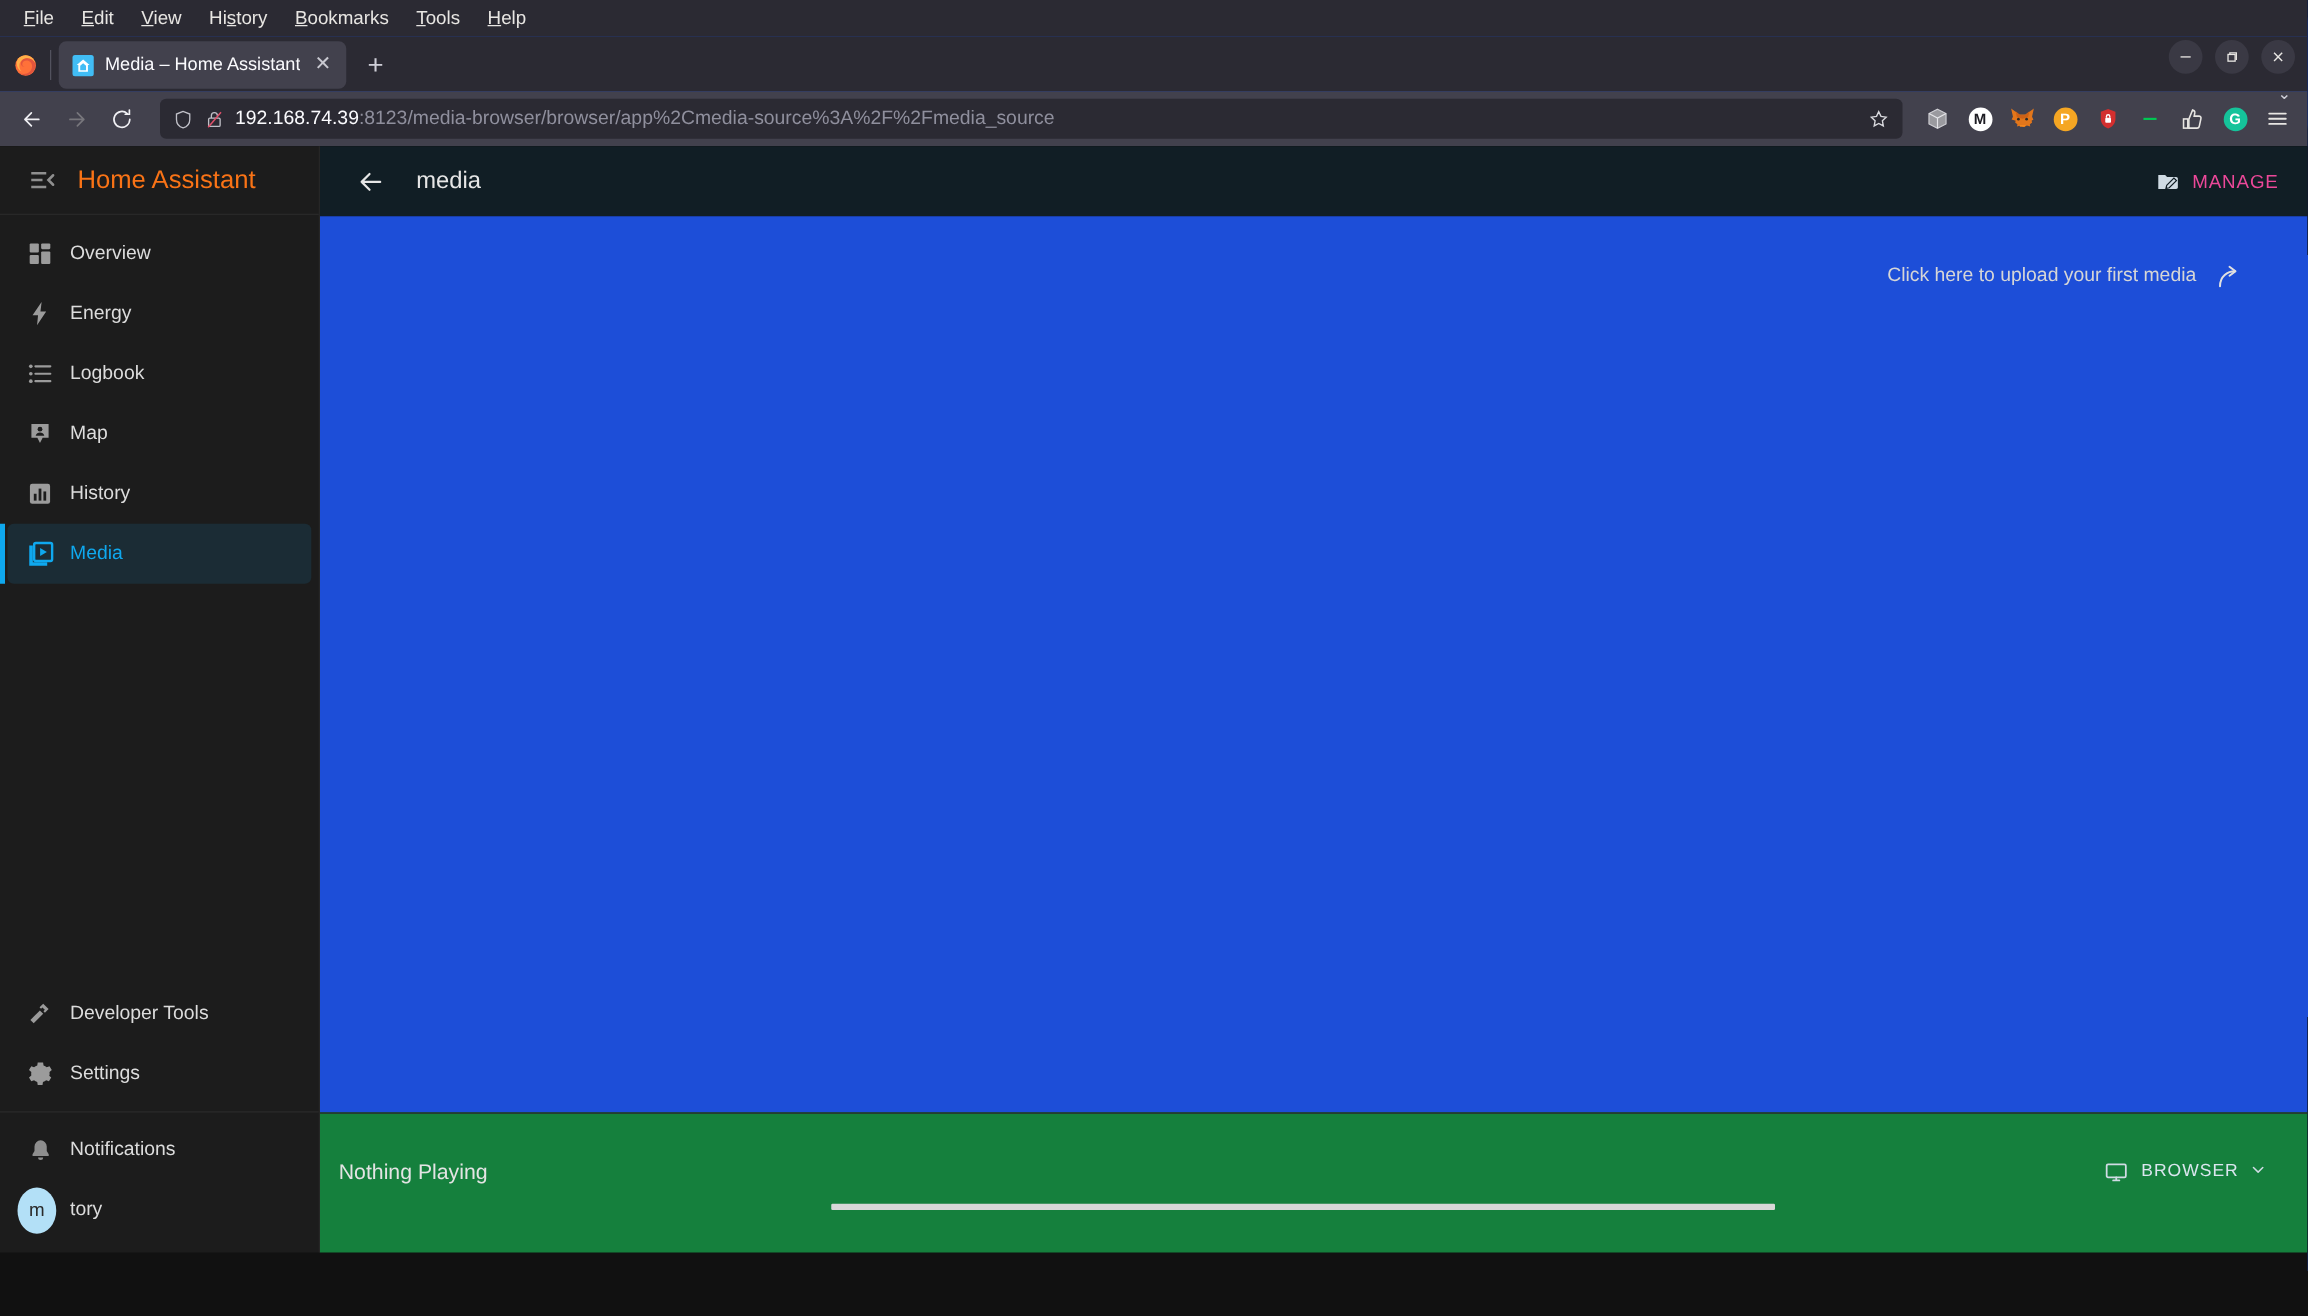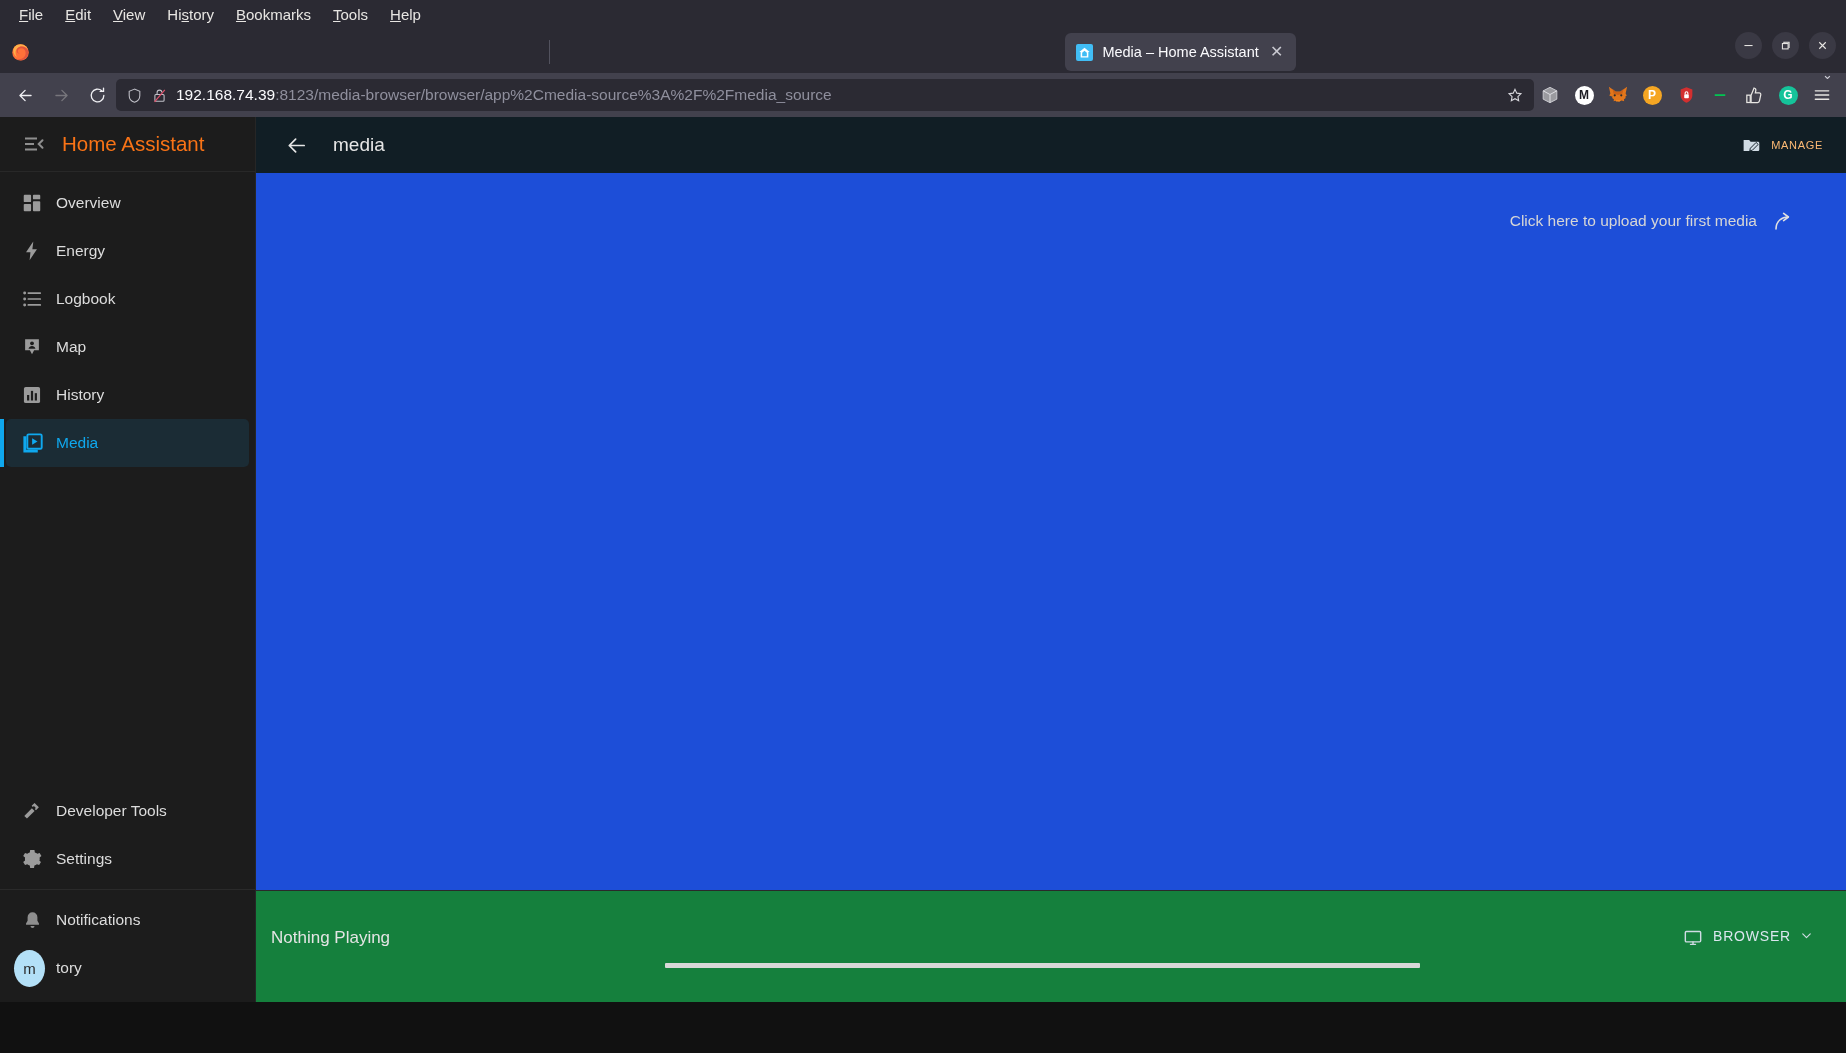--- a/index.html
+++ b/index.html
@@ -18,21 +18,21 @@
     display: flex; align-items: center; padding-left: 8px; gap: 0px;
   }
   .menubar-item {
     color: #e8e6e3; font-size: 15px; padding: 3px 11px;
     white-space: nowrap; cursor: default;
   }
   .menubar-item u { text-decoration: underline; }
 
   .tabstrip {
     height: 44px; background: #2b2a33;
-    display: flex; align-items: flex-end; position: relative; justify-content: space-between;
+    display: flex; align-items: flex-end; position: relative;
   }
   .ff-logo {
     width: 40px; height: 44px; display: flex;
     align-items: center; justify-content: center;
   }
   .tabsep { width: 1px; height: 24px; background: #52525e; margin-bottom: 9px; }
   .tab {
     height: 38px; margin-bottom: 2px; margin-left: 6px;
     background: #42414d; border-radius: 6px;
     display: flex; align-items: center; gap: 9px;
@@ -72,21 +72,21 @@
 
   .navbar {
     height: 44px; background: #42414d;
     display: flex; align-items: center; padding: 0 8px; gap: 2px;
   }
   .navbtn {
     width: 34px; height: 34px; border-radius: 5px;
     display: flex; align-items: center; justify-content: center;
   }
   .urlbar {
-    flex: 1 1 auto; height: 32px; margin: 0 0;
+    flex: 1 1 auto; height: 32px; margin: 0 12px;
     background: #2b2a33; border-radius: 5px;
     display: flex; align-items: center; padding: 0 6px 0 10px; gap: 8px;
   }
   .url-text {
     flex: 1 1 auto; color: #fbfbfe; font-size: 15.5px;
     white-space: nowrap; overflow: hidden;
   }
   .url-text .dim { color: #8f8f9d; }
   .url-star { width: 26px; display: flex; justify-content: center; }
   .ext-icons { display: flex; align-items: center; gap: 6px; padding-right: 2px; }
@@ -156,21 +156,21 @@
     display: flex; align-items: center; padding: 0 14px 0 20px;
   }
   .hdr-back {
     width: 40px; height: 40px; display: flex;
     align-items: center; justify-content: center;
   }
   .hdr-title { color: #e6e6e6; font-size: 19px; margin-left: 17px; }
   .hdr-spacer { flex: 1 1 auto; }
   .hdr-action {
     display: flex; align-items: center; gap: 9px;
-    color: #fdba74; font-size: 11px; letter-spacing: .7px;
+    color: #ec4899; font-size: 15px; letter-spacing: .7px;
     padding: 7px 9px; border-radius: 4px; font-weight: 500;
   }
 
   .content { flex: 1 1 auto; position: relative; background: #1d4ed8; text-align: center; }
   .upload-hint {
     position: absolute; right: 51px; top: 36px;
     display: flex; align-items: center; gap: 14px;
   }
   .upload-hint span { color: #d6d6d6; font-size: 15.5px; }
 

